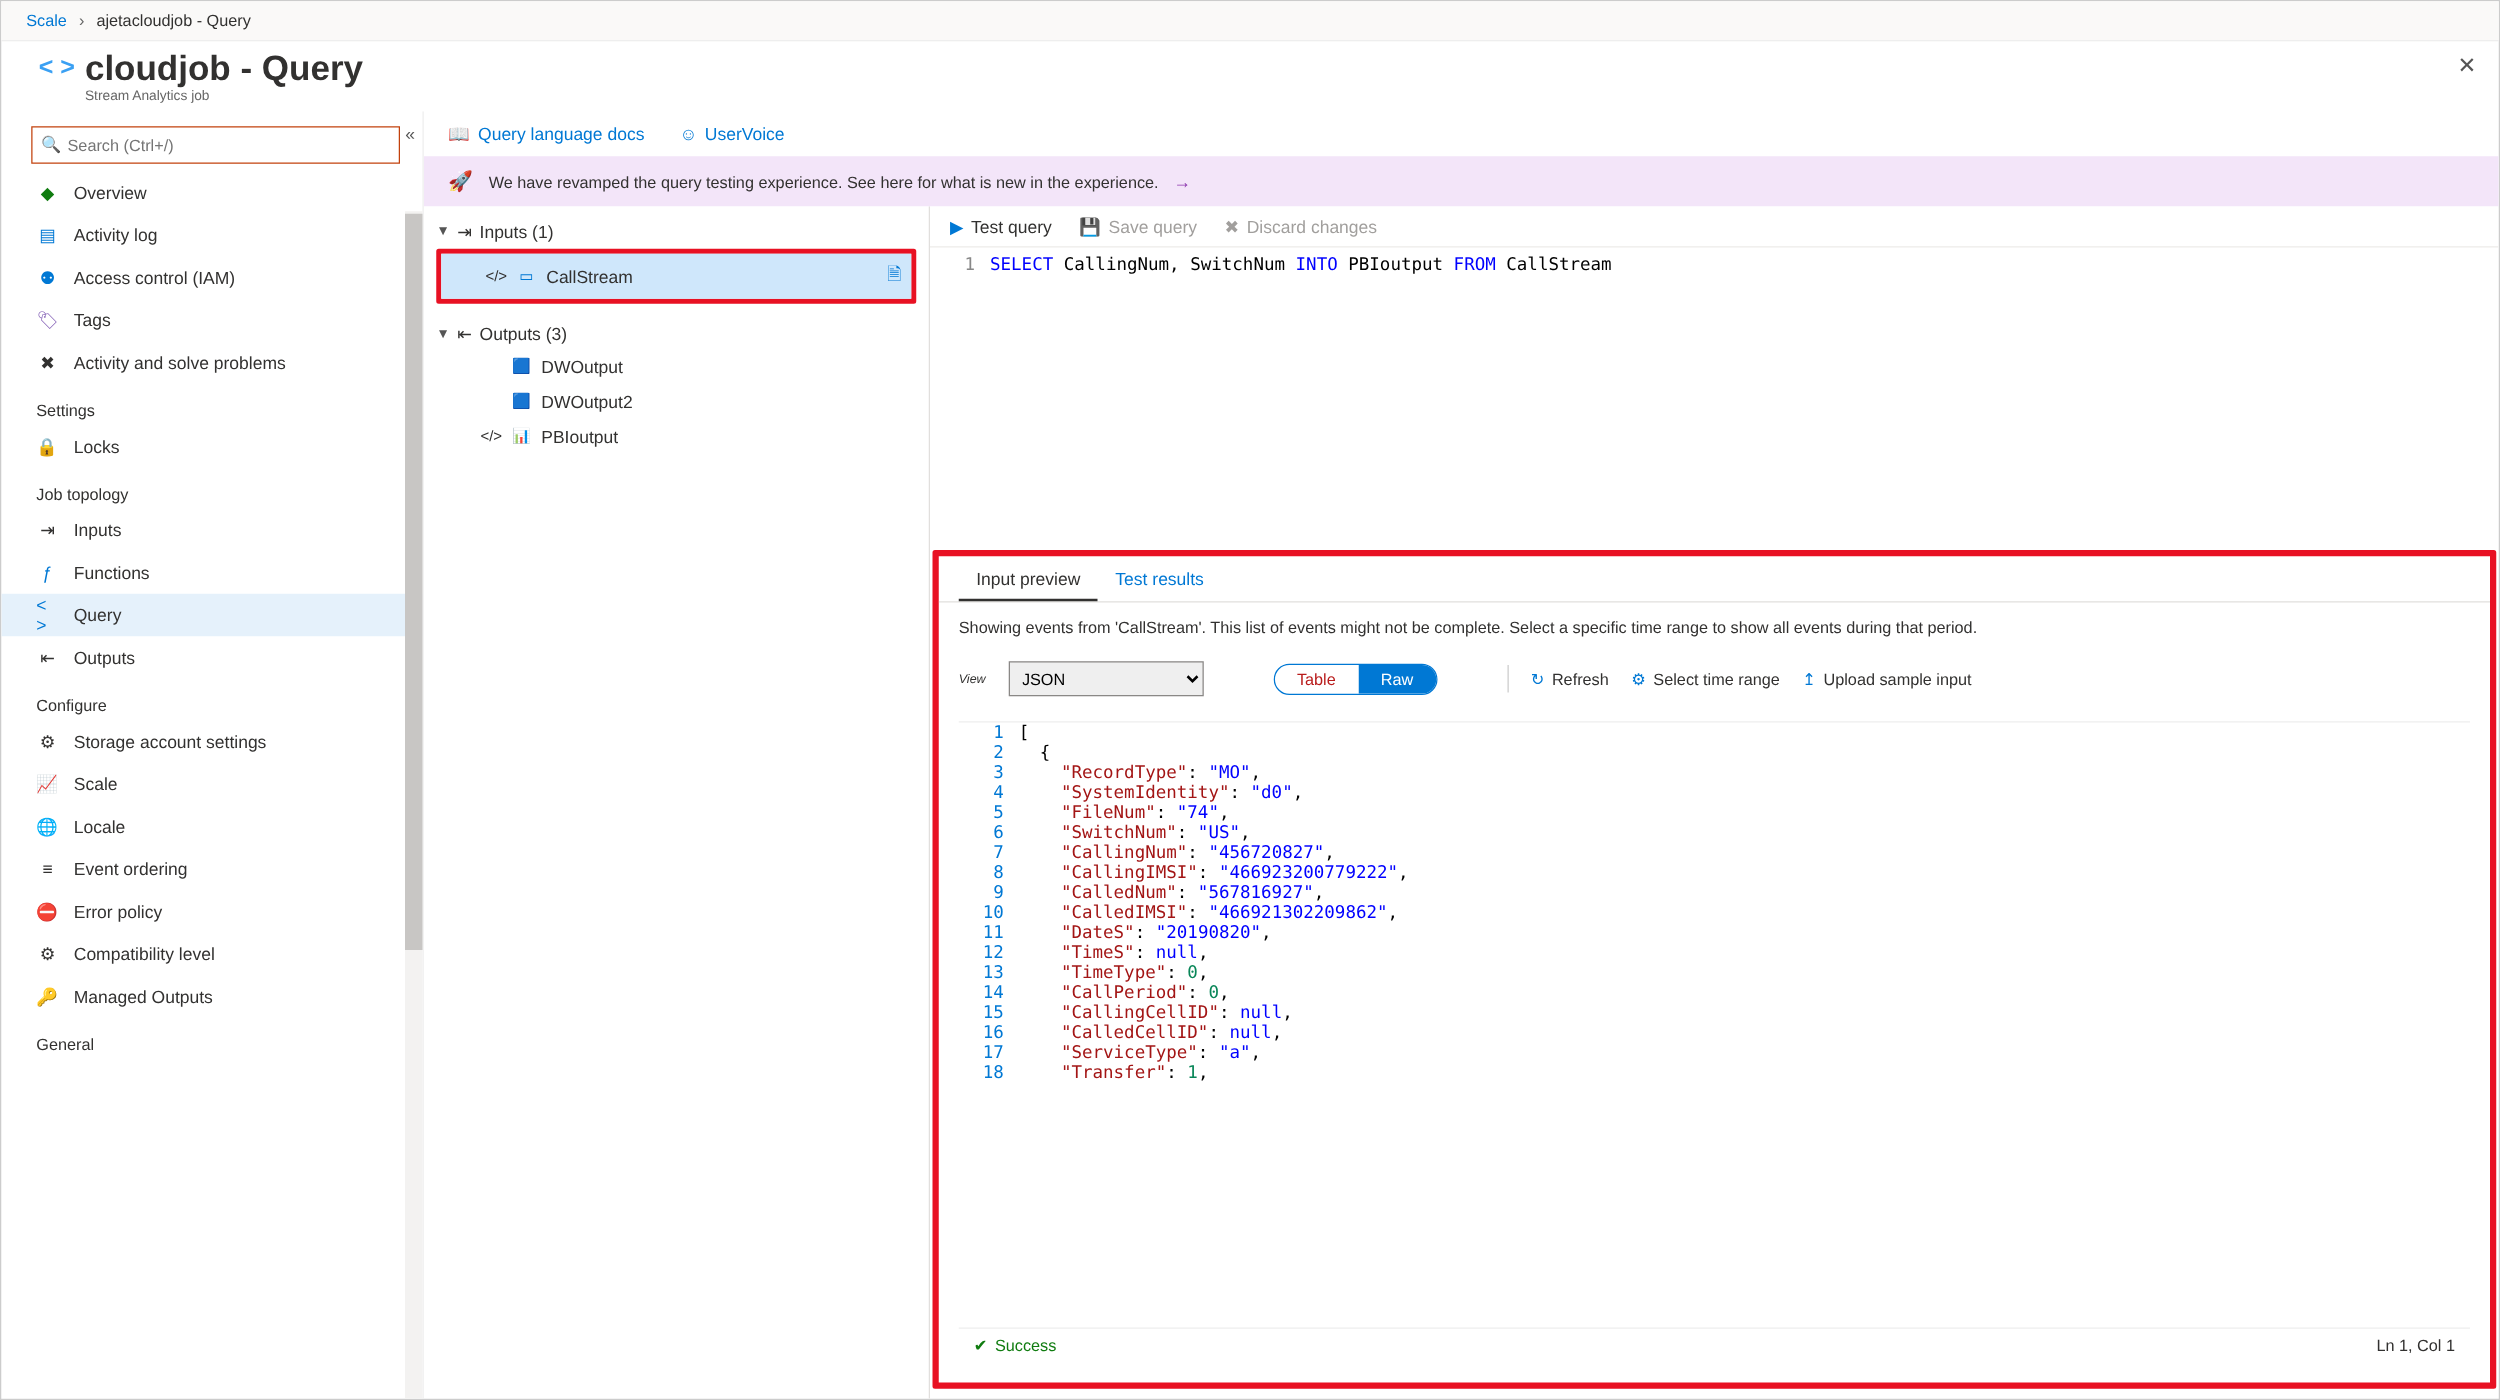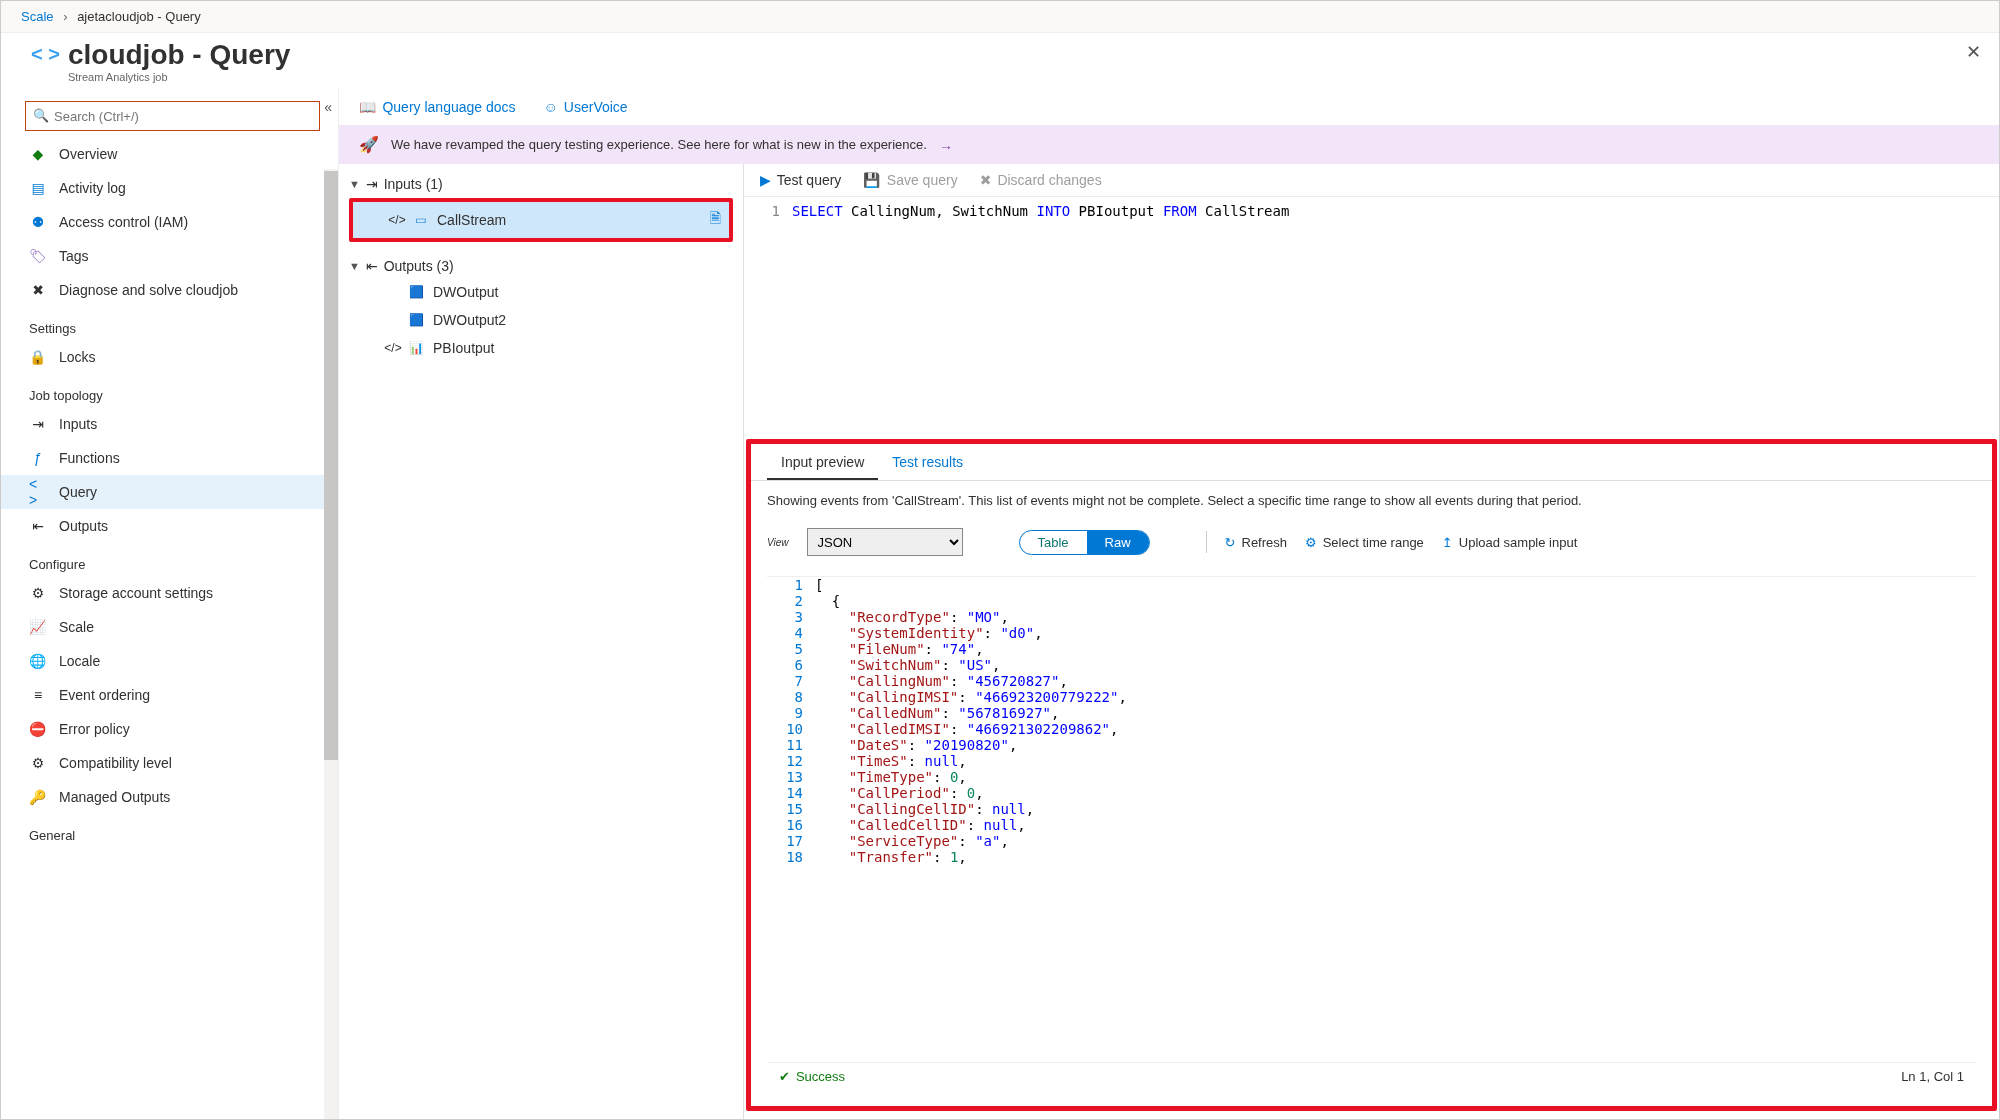--- a/index.html
+++ b/index.html
@@ -63,21 +63,21 @@
 .tabs { display: flex; border-bottom: 1px solid #e1dfdd; padding: 0 16px; }
 .tab { padding: 10px 14px 8px; font-size: 14px; cursor: pointer; border-bottom: 2px solid transparent; }
 .tab.active { border-bottom-color: #323130; font-weight: 400; }
 .tab.link { color: #0078d4; }
 .preview-body { flex: 1; display: flex; flex-direction: column; overflow: hidden; padding: 8px 16px 16px; gap: 10px; }
 .info-text { font-size: 13px; padding: 4px 0 10px; }
 .controls { display: flex; align-items: center; gap: 18px; }
 .controls .label { font-size: 10px; font-style: italic; }
 .controls select { height: 28px; width: 156px; border: 1px solid #8a8886; padding: 0 6px; font-size: 13px; }
 .toggle { display: flex; border: 1px solid #0078d4; border-radius: 14px; overflow: hidden; }
-.toggle .opt { padding: 4px 18px; font-size: 13px; cursor: pointer; color: #0f766e; }
+.toggle .opt { padding: 4px 18px; font-size: 13px; cursor: pointer; color: #b91c1c; }
 .toggle .opt.active { background: #0078d4; color: #fff; }
 .controls .spacer { flex: 0 0 20px; }
 .controls .sep-v { width: 1px; height: 22px; background: #ccc; }
 .controls .action { color: #323130; font-size: 13px; display: flex; gap: 6px; align-items: center; cursor: pointer; }
 .controls .action .ai { color: #0078d4; font-size: 13px; }
 .json-view { flex: 1; overflow: auto; font-family: Consolas, monospace; font-size: 14px; margin-top: 10px; border-top: 1px solid #eee; }
 .json-line { display: flex; }
 .json-gutter { width: 48px; text-align: right; color: #0078d4; padding-right: 12px; }
 .json-code { white-space: pre; }
 .jk { color: #a31515; }
@@ -130,21 +130,21 @@
           <div class="nav-item">
             <span class="nav-icon icon-blue">⚉</span>
             <span>Access control (IAM)</span>
           </div>
           <div class="nav-item">
             <span class="nav-icon icon-purple">🏷</span>
             <span>Tags</span>
           </div>
           <div class="nav-item">
             <span class="nav-icon icon-dark">✖</span>
-            <span>Diagnose and solve cloudjob</span>
+            <span>Activity and solve problems</span>
           </div>
           <div class="nav-section">Settings</div>
           <div class="nav-item">
             <span class="nav-icon icon-dark">🔒</span>
             <span>Locks</span>
           </div>
           <div class="nav-section">Job topology</div>
           <div class="nav-item">
             <span class="nav-icon icon-dark">⇥</span>
             <span>Inputs</span>

